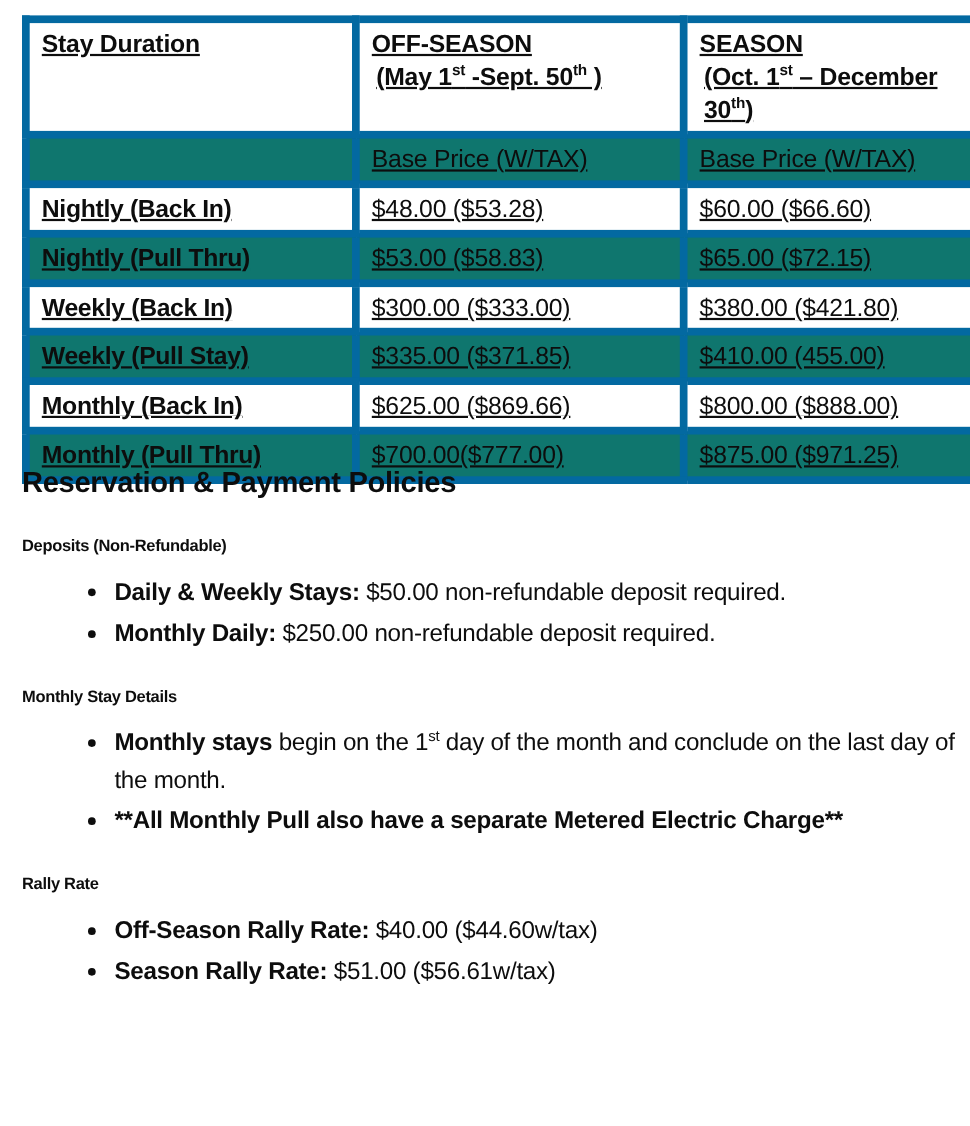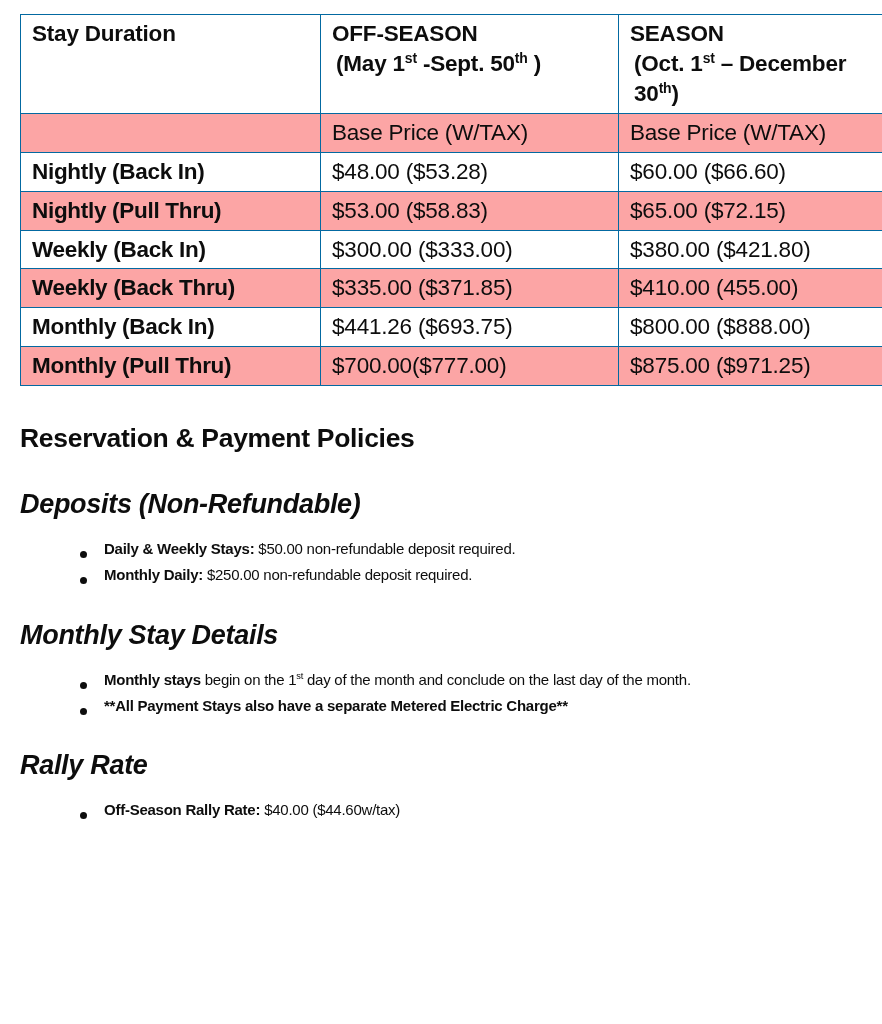--- a/index.html
+++ b/index.html
@@ -34,28 +34,29 @@
     border-collapse: collapse;
     table-layout: fixed;
     width: 872px;
     font-size: 22.5px;
   }
   table.rate-table col.c1 { width: 300px; }
   table.rate-table col.c2 { width: 298px; }
   table.rate-table col.c3 { width: 274px; }
 
   table.rate-table td {
-    border: 1px solid #0369a1;
+    border: 7px solid #0369a1;
     padding: 4px 0 4px 11px;
     vertical-align: top;
     line-height: 1.33;
     background: #ffffff;
+    text-decoration: underline;
   }
   table.rate-table tr.shaded td {
-    background: #fca5a5;
+    background: #0f766e;
   }
   table.rate-table td.hdr {
     font-weight: bold;
     letter-spacing: -0.2px;
   }
   table.rate-table td.rowlabel {
     font-weight: bold;
     letter-spacing: -0.3px;
   }
   table.rate-table td.value {
@@ -79,35 +80,34 @@
   }
   h2.section-title {
     font-size: 26.5px;
     font-weight: bold;
     margin: 0 0 0 0;
     padding: 0;
     line-height: 1.28;
     letter-spacing: -0.3px;
   }
   h3.sub-title {
-    font-size: 27px;
+    font-size: 15px;
     font-weight: bold;
     margin: 31px 0 0 0;
     padding: 0;
     line-height: 1.3;
     letter-spacing: -0.3px;
-    font-style: italic;
   }
   ul.bullets {
     margin: 15px 0 0 0;
     padding: 0 0 0 57px;
     list-style: none;
   }
   ul.bullets li {
-    font-size: 15px;
+    font-size: 22px;
     line-height: 1.55;
     margin: 0 0 0 0;
     padding: 0 0 0 27px;
     position: relative;
     letter-spacing: -0.25px;
   }
   ul.bullets li + li {
     margin-top: 3px;
   }
   ul.bullets li::before {
@@ -166,27 +166,27 @@
           <td class="rowlabel">Nightly (Pull Thru)</td>
           <td class="value">$53.00 ($58.83)</td>
           <td class="value">$65.00 ($72.15)</td>
         </tr>
         <tr>
           <td class="rowlabel">Weekly (Back In)</td>
           <td class="value">$300.00 ($333.00)</td>
           <td class="value">$380.00 ($421.80)</td>
         </tr>
         <tr class="shaded">
-          <td class="rowlabel">Weekly (Back Thru)</td>
+          <td class="rowlabel">Weekly (Pull Stay)</td>
           <td class="value">$335.00 ($371.85)</td>
           <td class="value">$410.00 (455.00)</td>
         </tr>
         <tr>
           <td class="rowlabel">Monthly (Back In)</td>
-          <td class="value">$441.26 ($693.75)</td>
+          <td class="value">$625.00 ($869.66)</td>
           <td class="value">$800.00 ($888.00)</td>
         </tr>
         <tr class="shaded">
           <td class="rowlabel">Monthly (Pull Thru)</td>
           <td class="value">$700.00($777.00)</td>
           <td class="value">$875.00 ($971.25)</td>
         </tr>
       </tbody>
     </table>
   </div>
@@ -197,23 +197,24 @@
 
     <h3 class="sub-title">Deposits (Non-Refundable)</h3>
     <ul class="bullets">
       <li><b class="b-lead">Daily &amp; Weekly Stays:</b><span> $50.00 non-refundable deposit required.</span></li>
       <li><b class="b-lead">Monthly Daily:</b><span> $250.00 non-refundable deposit required.</span></li>
     </ul>
 
     <h3 class="sub-title">Monthly Stay Details</h3>
     <ul class="bullets">
       <li><b class="b-lead">Monthly stays</b><span> begin on the 1</span><sup>st</sup><span> day of the month and conclude on the last day of the month.</span></li>
-      <li><b class="b-lead">**All Payment Stays also have a separate Metered Electric Charge**</b></li>
+      <li><b class="b-lead">**All Monthly Pull also have a separate Metered Electric Charge**</b></li>
     </ul>
 
     <h3 class="sub-title">Rally Rate</h3>
     <ul class="bullets">
       <li><b class="b-lead">Off-Season Rally Rate:</b><span> $40.00 ($44.60w/tax)</span></li>
+      <li><b class="b-lead">Season Rally Rate:</b><span> $51.00 ($56.61w/tax)</span></li>
     </ul>
 
   </div>
 
 </div>
 
 </body></html>

